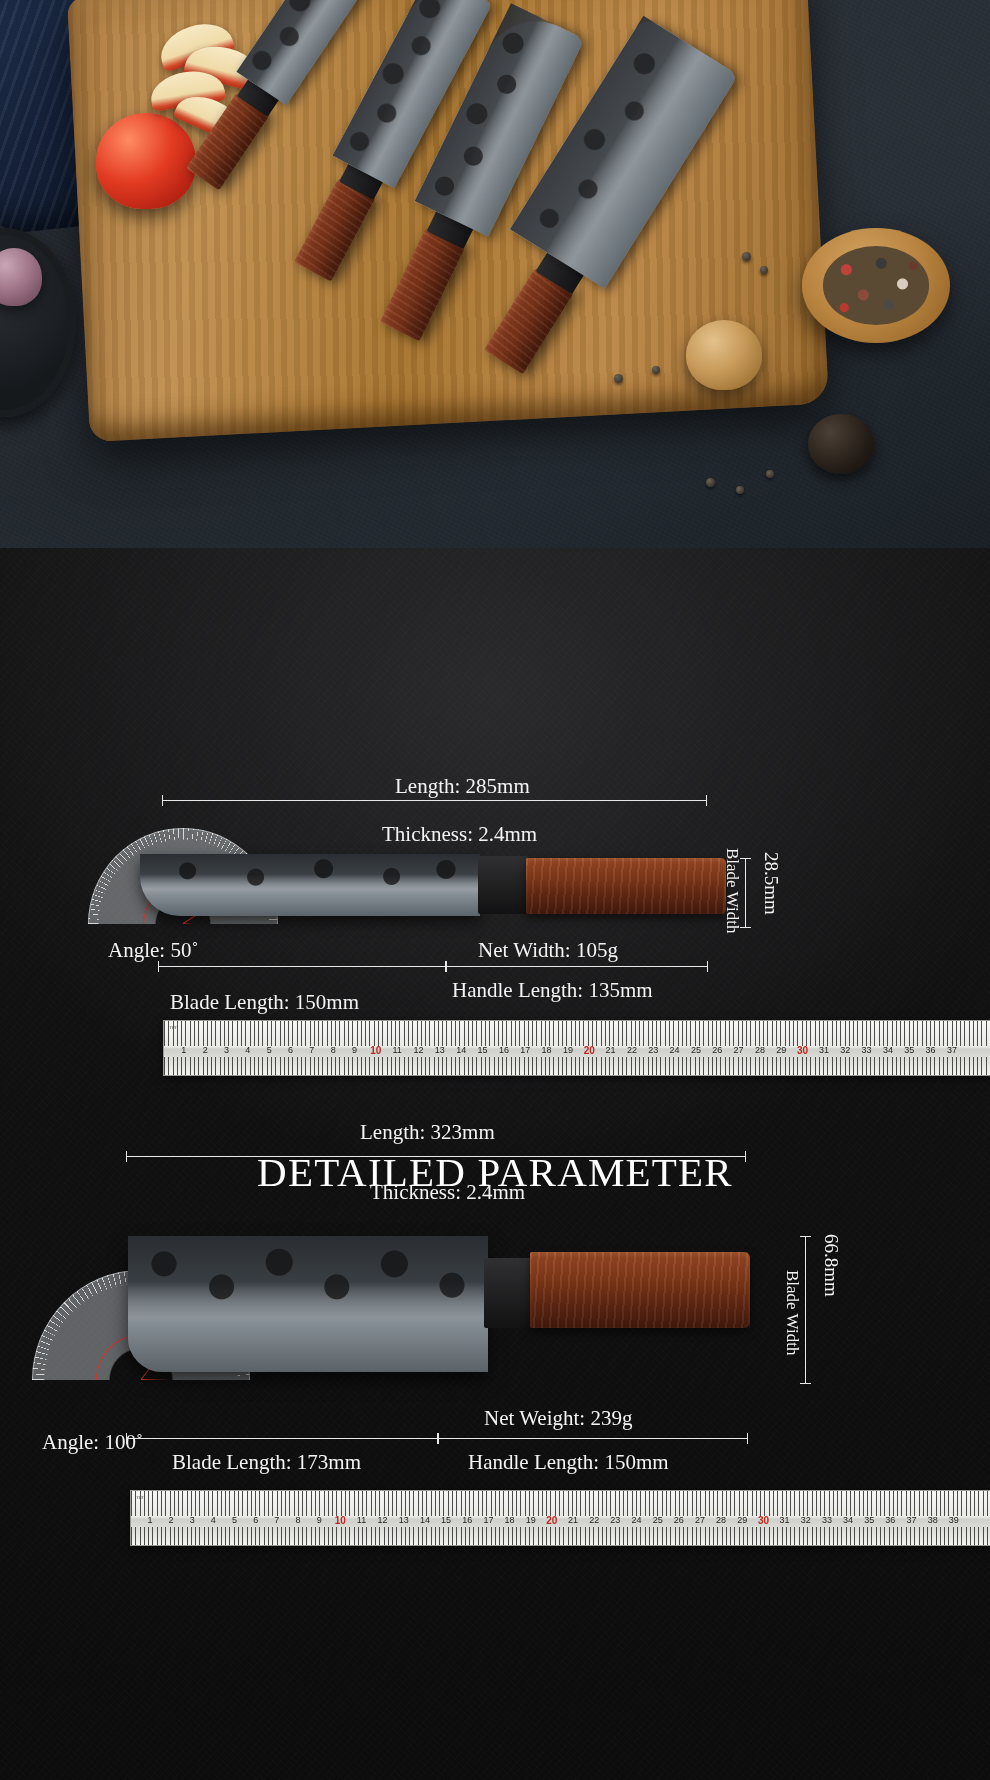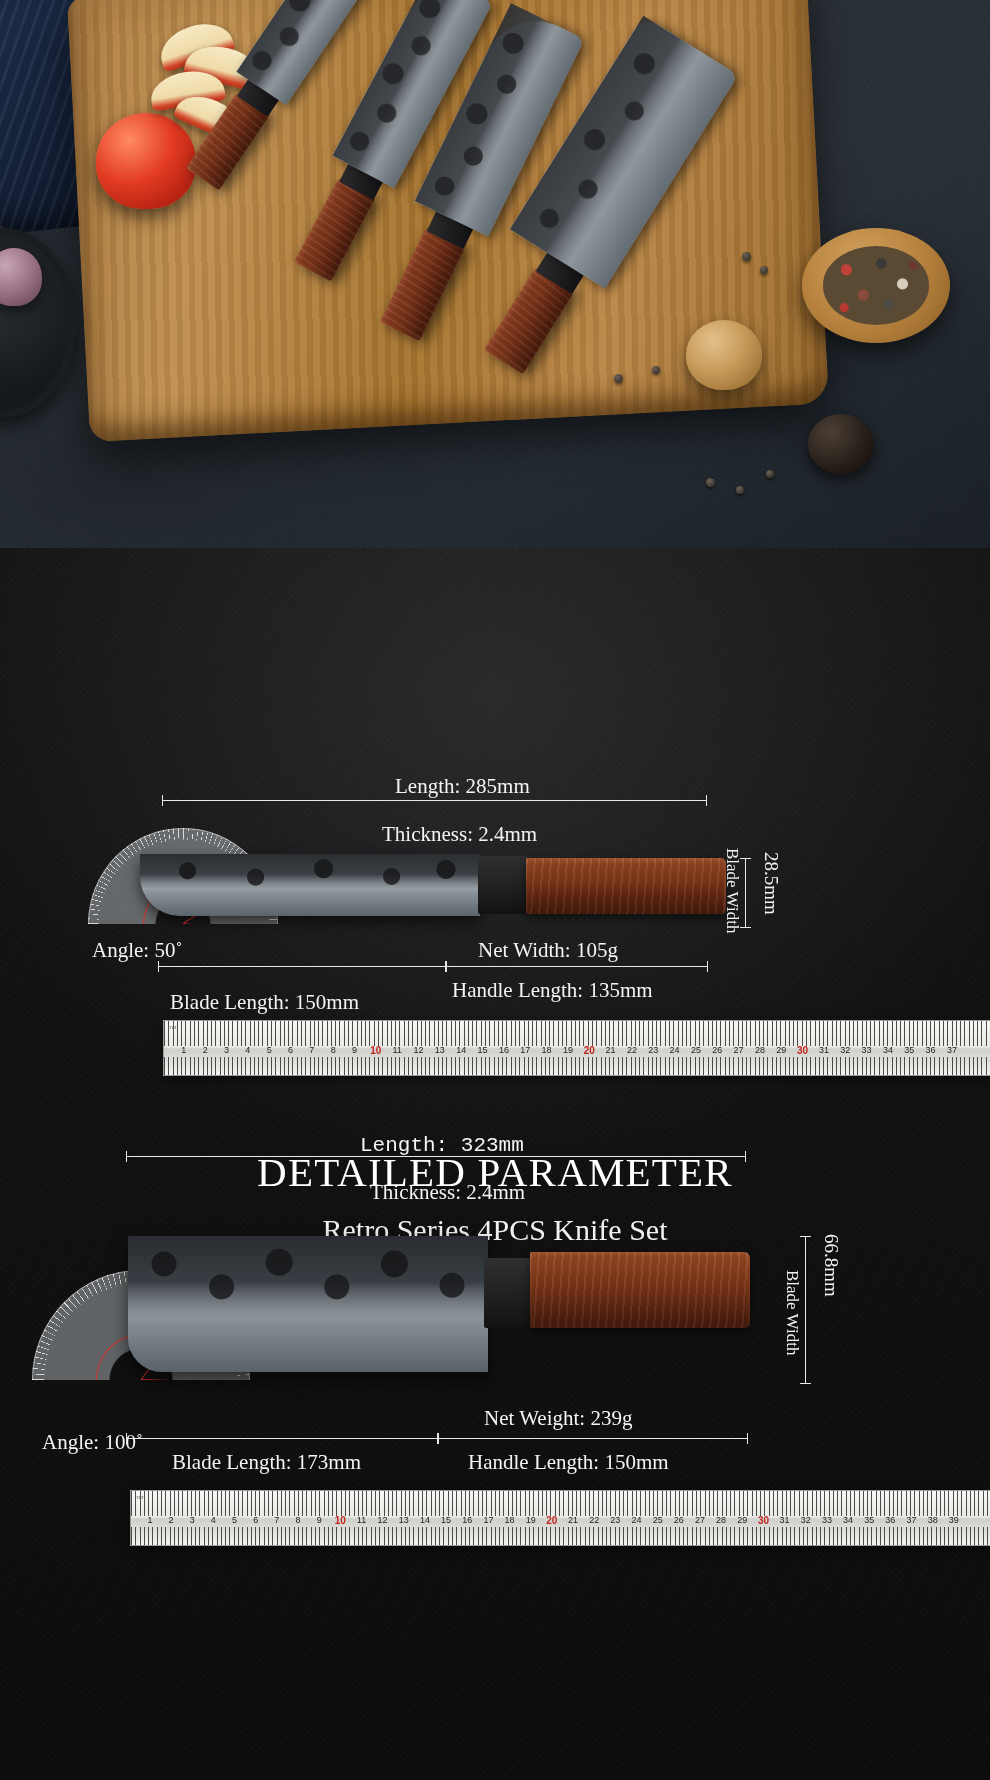--- a/index.html
+++ b/index.html
@@ -453,21 +453,20 @@
         <div class="hammer"></div>
       </div>
     </div>
   </div>
 
   <div class="params" style="position:absolute; top:548px; left:0;">
 
     <div class="title-main">
       <span>DETAILED PARAMETER</span>
     </div>
-    <div class="title-sub">Retro Series 4PCS Knife Set</div>
     <div class="divider">
         <i></i>
         <i></i>
       </div>
 
     <div class="spec" style="top:0; height:520px;">
 
       <div class="dimline" style="left:162px; top:252px; width:545px;"></div>
       <div class="spec-label" style="left:395px; top:226px;">Length: 285mm</div>
 
@@ -486,21 +485,21 @@
           <div class="hammer" style="position:absolute; inset:0 0 44% 0; background:radial-gradient(circle at 14% 48%, rgba(22,22,24,.85) 0 8px, rgba(0,0,0,0) 9px),radial-gradient(circle at 34% 66%, rgba(22,22,24,.8) 0 8px, rgba(0,0,0,0) 9px),radial-gradient(circle at 54% 42%, rgba(22,22,24,.85) 0 9px, rgba(0,0,0,0) 10px),radial-gradient(circle at 74% 64%, rgba(22,22,24,.8) 0 8px, rgba(0,0,0,0) 9px),radial-gradient(circle at 90% 44%, rgba(22,22,24,.85) 0 9px, rgba(0,0,0,0) 10px),linear-gradient(180deg,#2b2e32 0%,#3a4045 58%, rgba(70,76,82,0) 100%);"></div>
         </div>
         <div class="kn-bolster" style="left:338px; top:8px; width:50px; height:58px;"></div>
         <div class="kn-handle" style="left:386px; top:10px; width:200px; height:56px; border-radius:2px 5px 5px 2px;"></div>
       </div>
 
       <div class="vline" style="left:745px; top:310px; height:70px;"></div>
       <div class="vert-text" style="left:760px; top:304px;">28.5mm</div>
       <div class="vert-text small" style="left:722px; top:300px;">Blade Width</div>
 
-      <div class="spec-label" style="left:92px; top:390px;text-align:center;">Angle: 50˚</div>
+      <div class="spec-label" style="left:108px; top:390px;text-align:center;">Angle: 50˚</div>
       <div class="spec-label" style="left:478px; top:390px;">Net Width: 105g</div>
 
       <div class="dimline" style="left:158px; top:418px; width:288px;"></div>
       <div class="dimline" style="left:446px; top:418px; width:262px;"></div>
       <div class="spec-label" style="left:170px; top:430px;margin-top:12px;">Blade Length: 150mm</div>
       <div class="spec-label" style="left:452px; top:430px;">Handle Length: 135mm</div>
 
       <div class="ruler" style="left:163px; top:472px; width:827px; height:54px;">
         <div class="brand">mm</div>
         <div class="minor"></div>
@@ -543,21 +542,21 @@
             <span style="left: 90.12%;">35</span>
             <span style="left: 92.7%;">36</span>
             <span style="left: 95.28%;">37</span>
           </div>
       </div>
     </div>
 
     <div class="spec" style="top:540px; height:560px;">
 
       <div class="dimline" style="left:126px; top:68px; width:620px;"></div>
-      <div class="spec-label" style="left:360px; top:46px;font-family:Liberation Mono, monospace;">Length: 323mm</div>
+      <div class="spec-label" style="left:360px; top:32px;">Length: 323mm</div>
 
       <div class="spec-label" style="left:370px; top:92px;">Thickness: 2.4mm</div>
 
       <div class="protractor" style="left:32px; top:182px; width:218px; height:110px;">
         <div class="arc"></div>
         <div class="ticks"></div>
         <div class="angle-arm" style="left:109px; top:109px; width:104px; transform:rotate(-52deg);"></div>
         <div class="angle-arm" style="left:109px; top:109px; width:100px; transform:rotate(2deg);"></div>
         <div class="angle-arc" style="left:64px; top:64px; width:90px; height:90px;"></div>
       </div>

